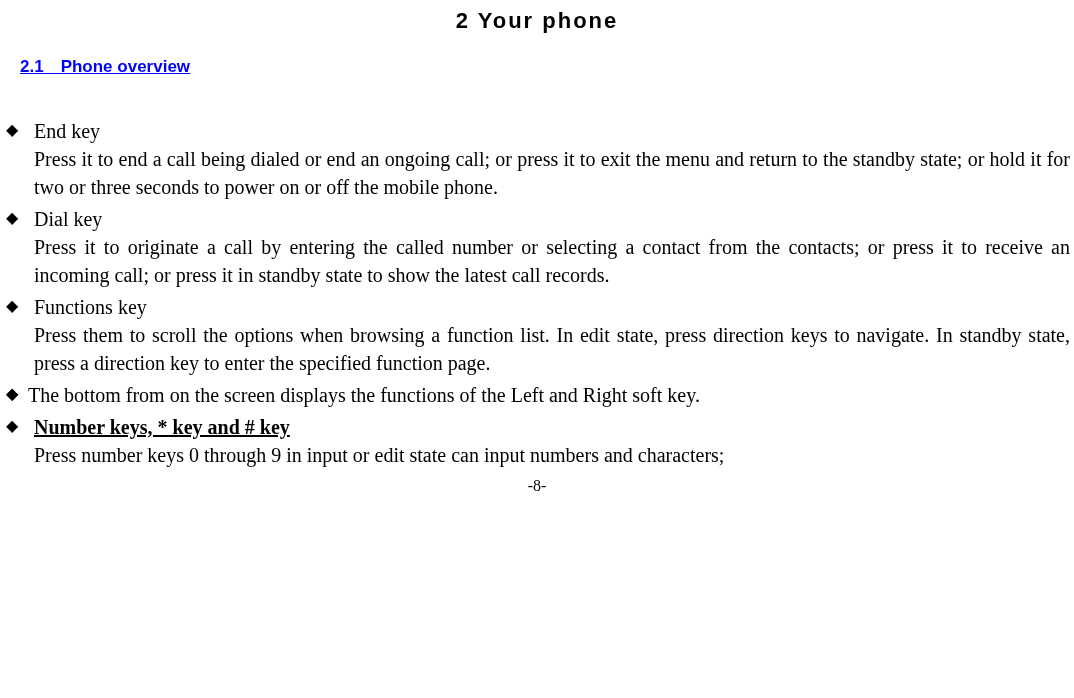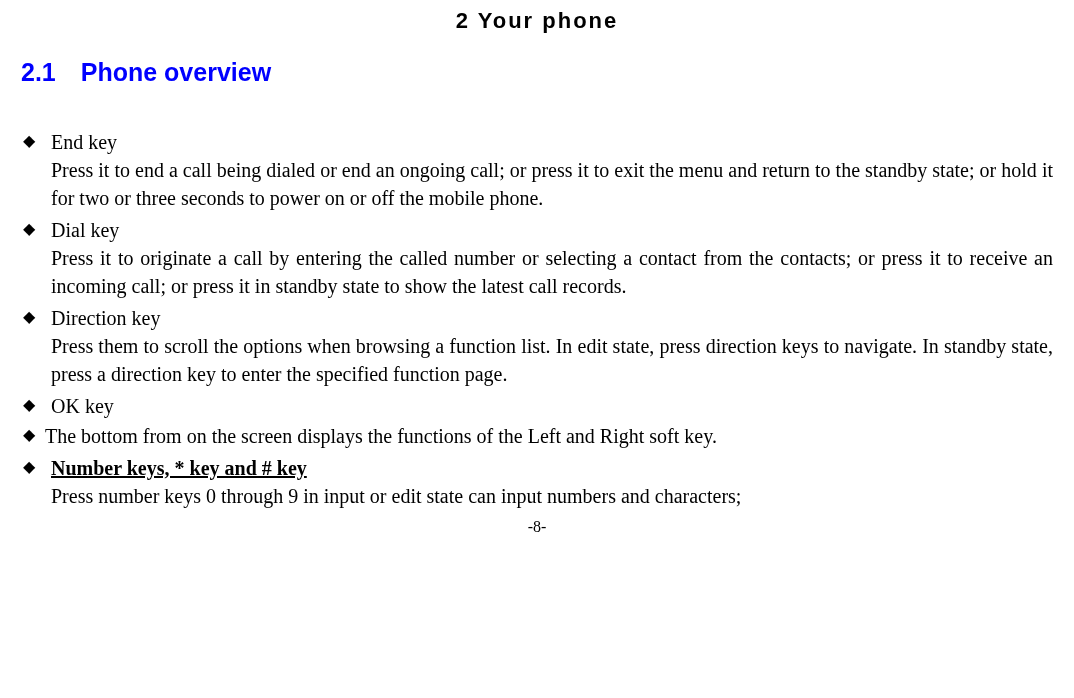--- a/index.html
+++ b/index.html
@@ -8,36 +8,37 @@
       line-height: 1.4;
       margin: 0;
       padding: 0;
       width: 1074px;
       height: 698px;
       background: white;
       color: black;
       box-sizing: border-box;
     }
     .page {
-      padding: 0 21px;
+      padding: 0 4px;
     }
     .chapter-title {
       text-align: center;
       font-weight: bold;
       font-size: 22px;
       letter-spacing: 2px;
       margin-top: 6px;
       margin-bottom: 18px;
       font-family: Arial, sans-serif;
     }
     .section-heading {
       font-family: Arial, sans-serif;
       font-weight: bold;
-      font-size: 25px;
-      margin: 6px 0 8px 0;
+      font-size: 17px;
+      margin: 6px 0 8px 16px;
+      text-decoration: underline;
     }
     .blue {
       color: #0000ff;
     }
     .gap {
       height: 30px;
     }
     .intro {
       margin: 8px 0 8px 28px;
     }
@@ -96,25 +97,24 @@
   <ul class="diamond">
     <li>
       <span class="item-name">End key</span>
       <div class="item-desc">Press it to end a call being dialed or end an ongoing call; or press it to exit the menu and return to the standby state; or hold it for two or three seconds to power on or off the mobile phone.</div>
     </li>
     <li>
       <span class="item-name">Dial key</span>
       <div class="item-desc">Press it to originate a call by entering the called number or selecting a contact from the contacts; or press it to receive an incoming call; or press it in standby state to show the latest call records.</div>
     </li>
     <li>
-      <span class="item-name">Direction key</span>
+      <span class="item-name">Functions key</span>
       <div class="item-desc">Press them to scroll the options when browsing a function list. In edit state, press direction keys to navigate. In standby state, press a direction key to enter the specified function page.</div>
     </li>
     <li>
-      <span class="item-name">OK key</span>
     </li>
     <li>
       <div class="item-desc item-desc-outdent">The bottom from on the screen displays the functions of the Left and Right soft key.</div>
     </li>
     <li>
       <span class="item-name bold">Number keys, * key and # key</span>
       <div class="item-desc">Press number keys 0 through 9 in input or edit state can input numbers and characters;</div>
     </li>
   </ul>
 

